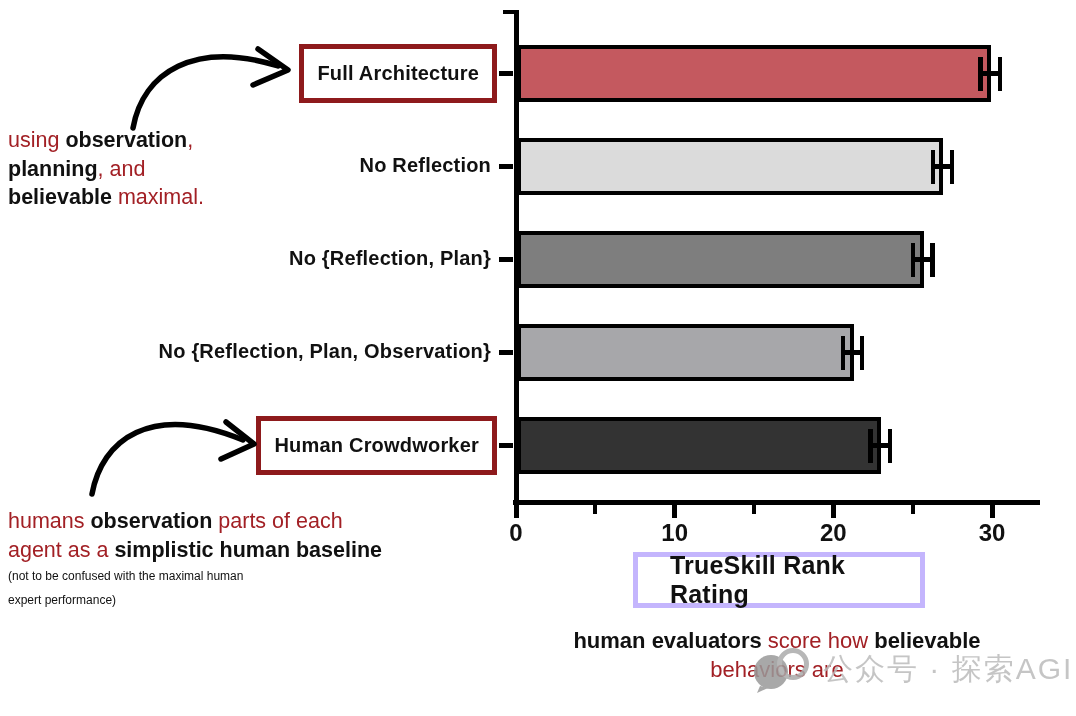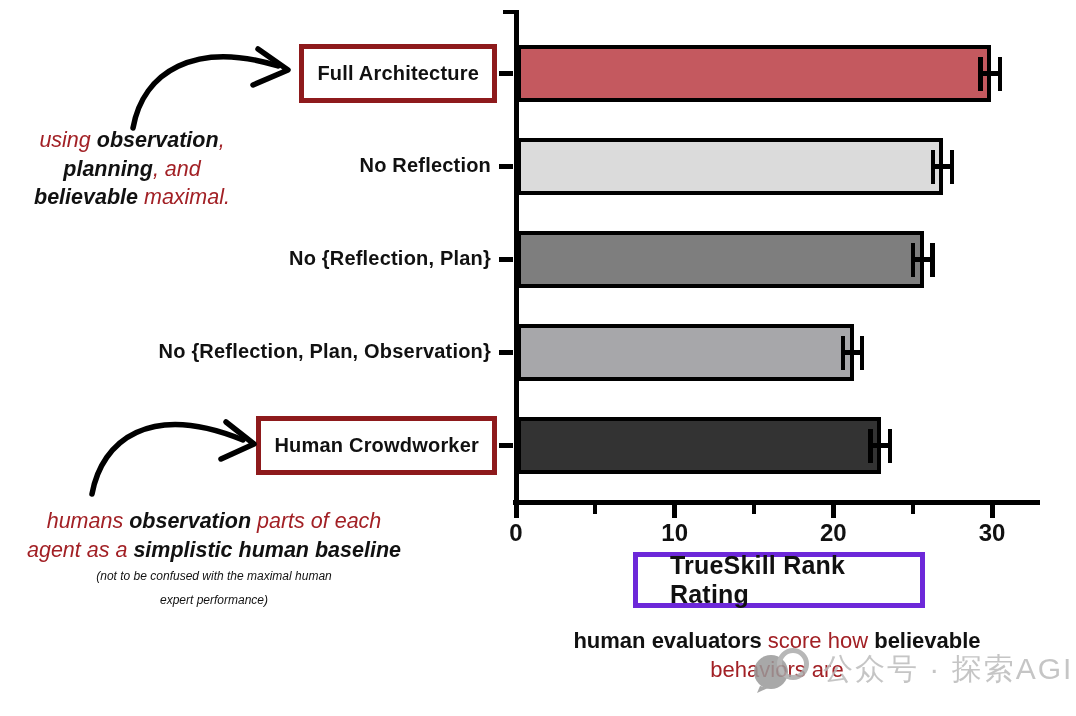--- a/index.html
+++ b/index.html
@@ -18,24 +18,24 @@
     text-align:right;color:#111;letter-spacing:.2px;
   }
   .catbox{
     position:absolute;display:flex;align-items:center;justify-content:center;
     box-sizing:border-box;border:5px solid #8E1A1C;padding:10px 13px;
     font-weight:700;font-size:20px;white-space:nowrap;color:#111;letter-spacing:.2px;background:#fff;
   }
   .ticklabel{position:absolute;width:60px;text-align:center;font-weight:700;font-size:24px;color:#111;}
   .titlebox{
     position:absolute;left:633px;top:552px;width:292px;height:56px;box-sizing:border-box;
-    border:5px solid #6d28d9;display:flex;align-items:center;justify-content:center;
+    border:5px solid #c4b5fd;display:flex;align-items:center;justify-content:center;
     font-weight:700;font-size:25px;color:#111;letter-spacing:.2px;background:#fff;padding-left:32px;
   }
-  .note{position:absolute;text-align:center;font-style:italic;}
+  .note{position:absolute;text-align:left;}
   .note .line{font-size:21.5px;line-height:28.5px;}
   .note .line.small{font-size:12px;line-height:24px;color:#111;}
   .caption{position:absolute;left:520px;top:626px;width:514px;text-align:center;}
   .caption .line{font-size:22px;line-height:29px;}
   .seg-red{color:#A22025;}
   .seg-bold{font-weight:700;color:#111;}
   .seg-plain{color:#111;font-weight:400;}
   .watermark{position:absolute;left:750px;top:642px;display:flex;align-items:center;opacity:.85;}
   .watermark .wm-text{font-size:30px;color:#BCBCBC;letter-spacing:2px;white-space:nowrap;margin-left:11px;}
 </style>

